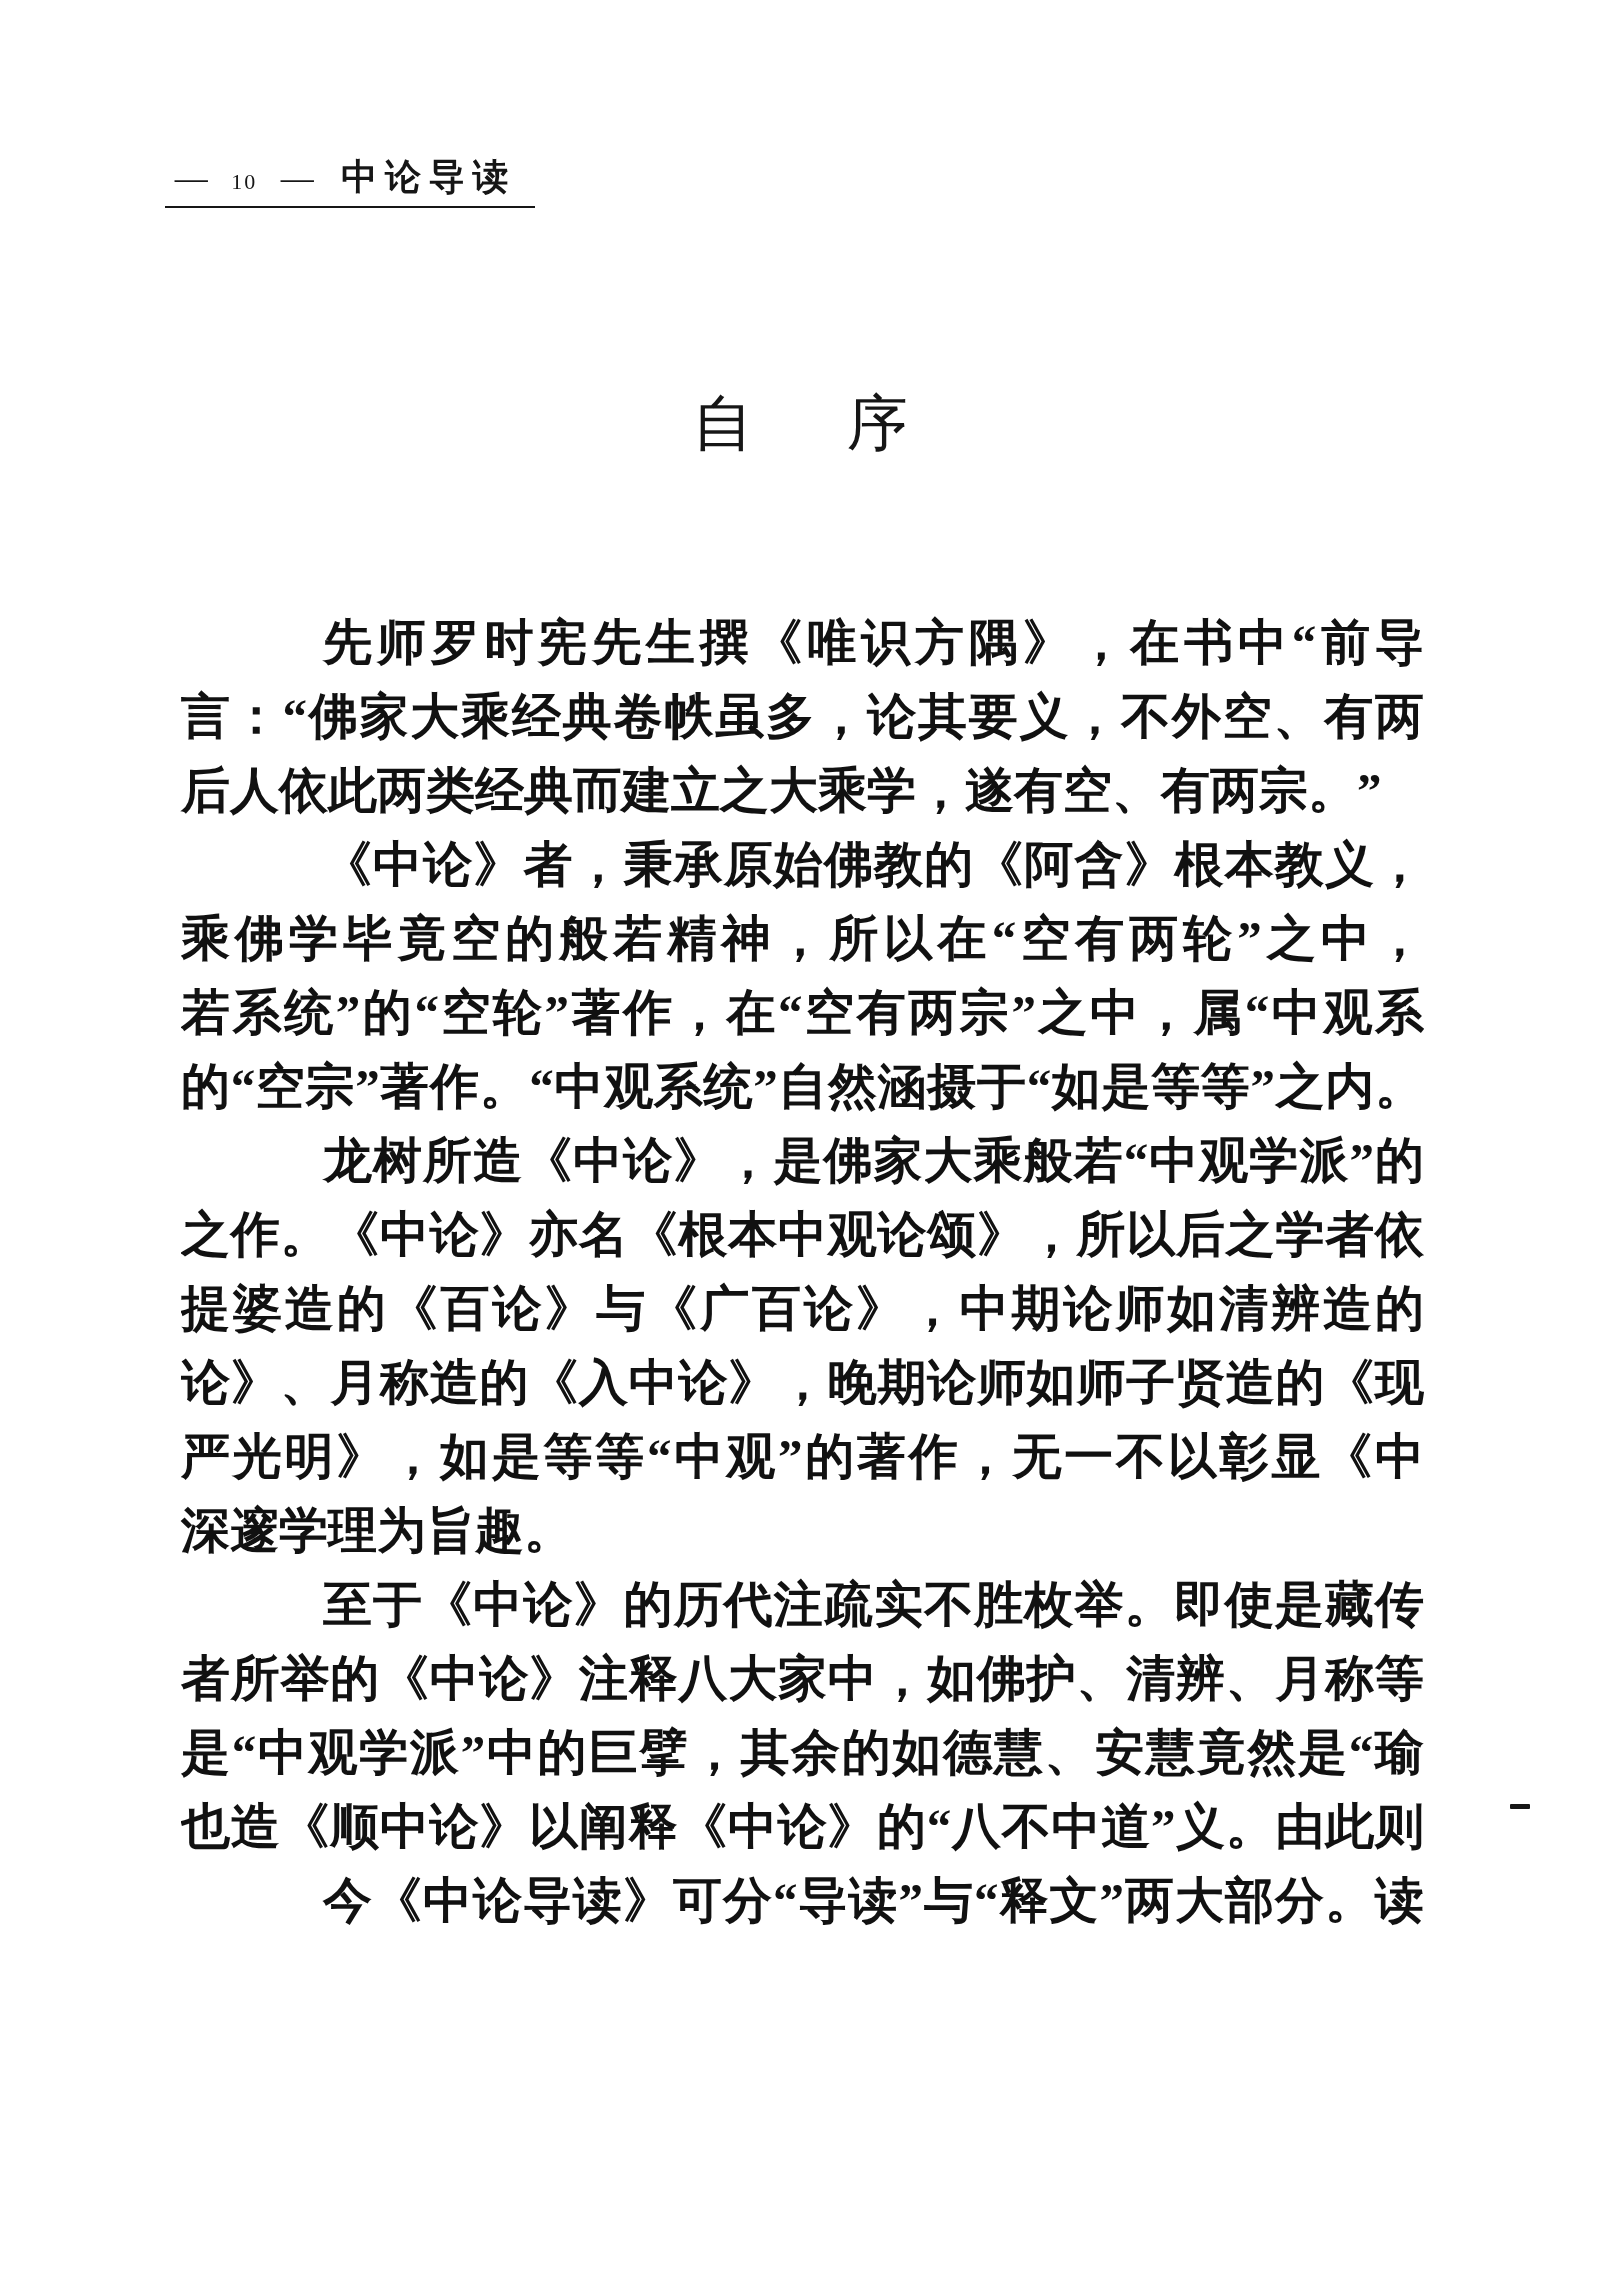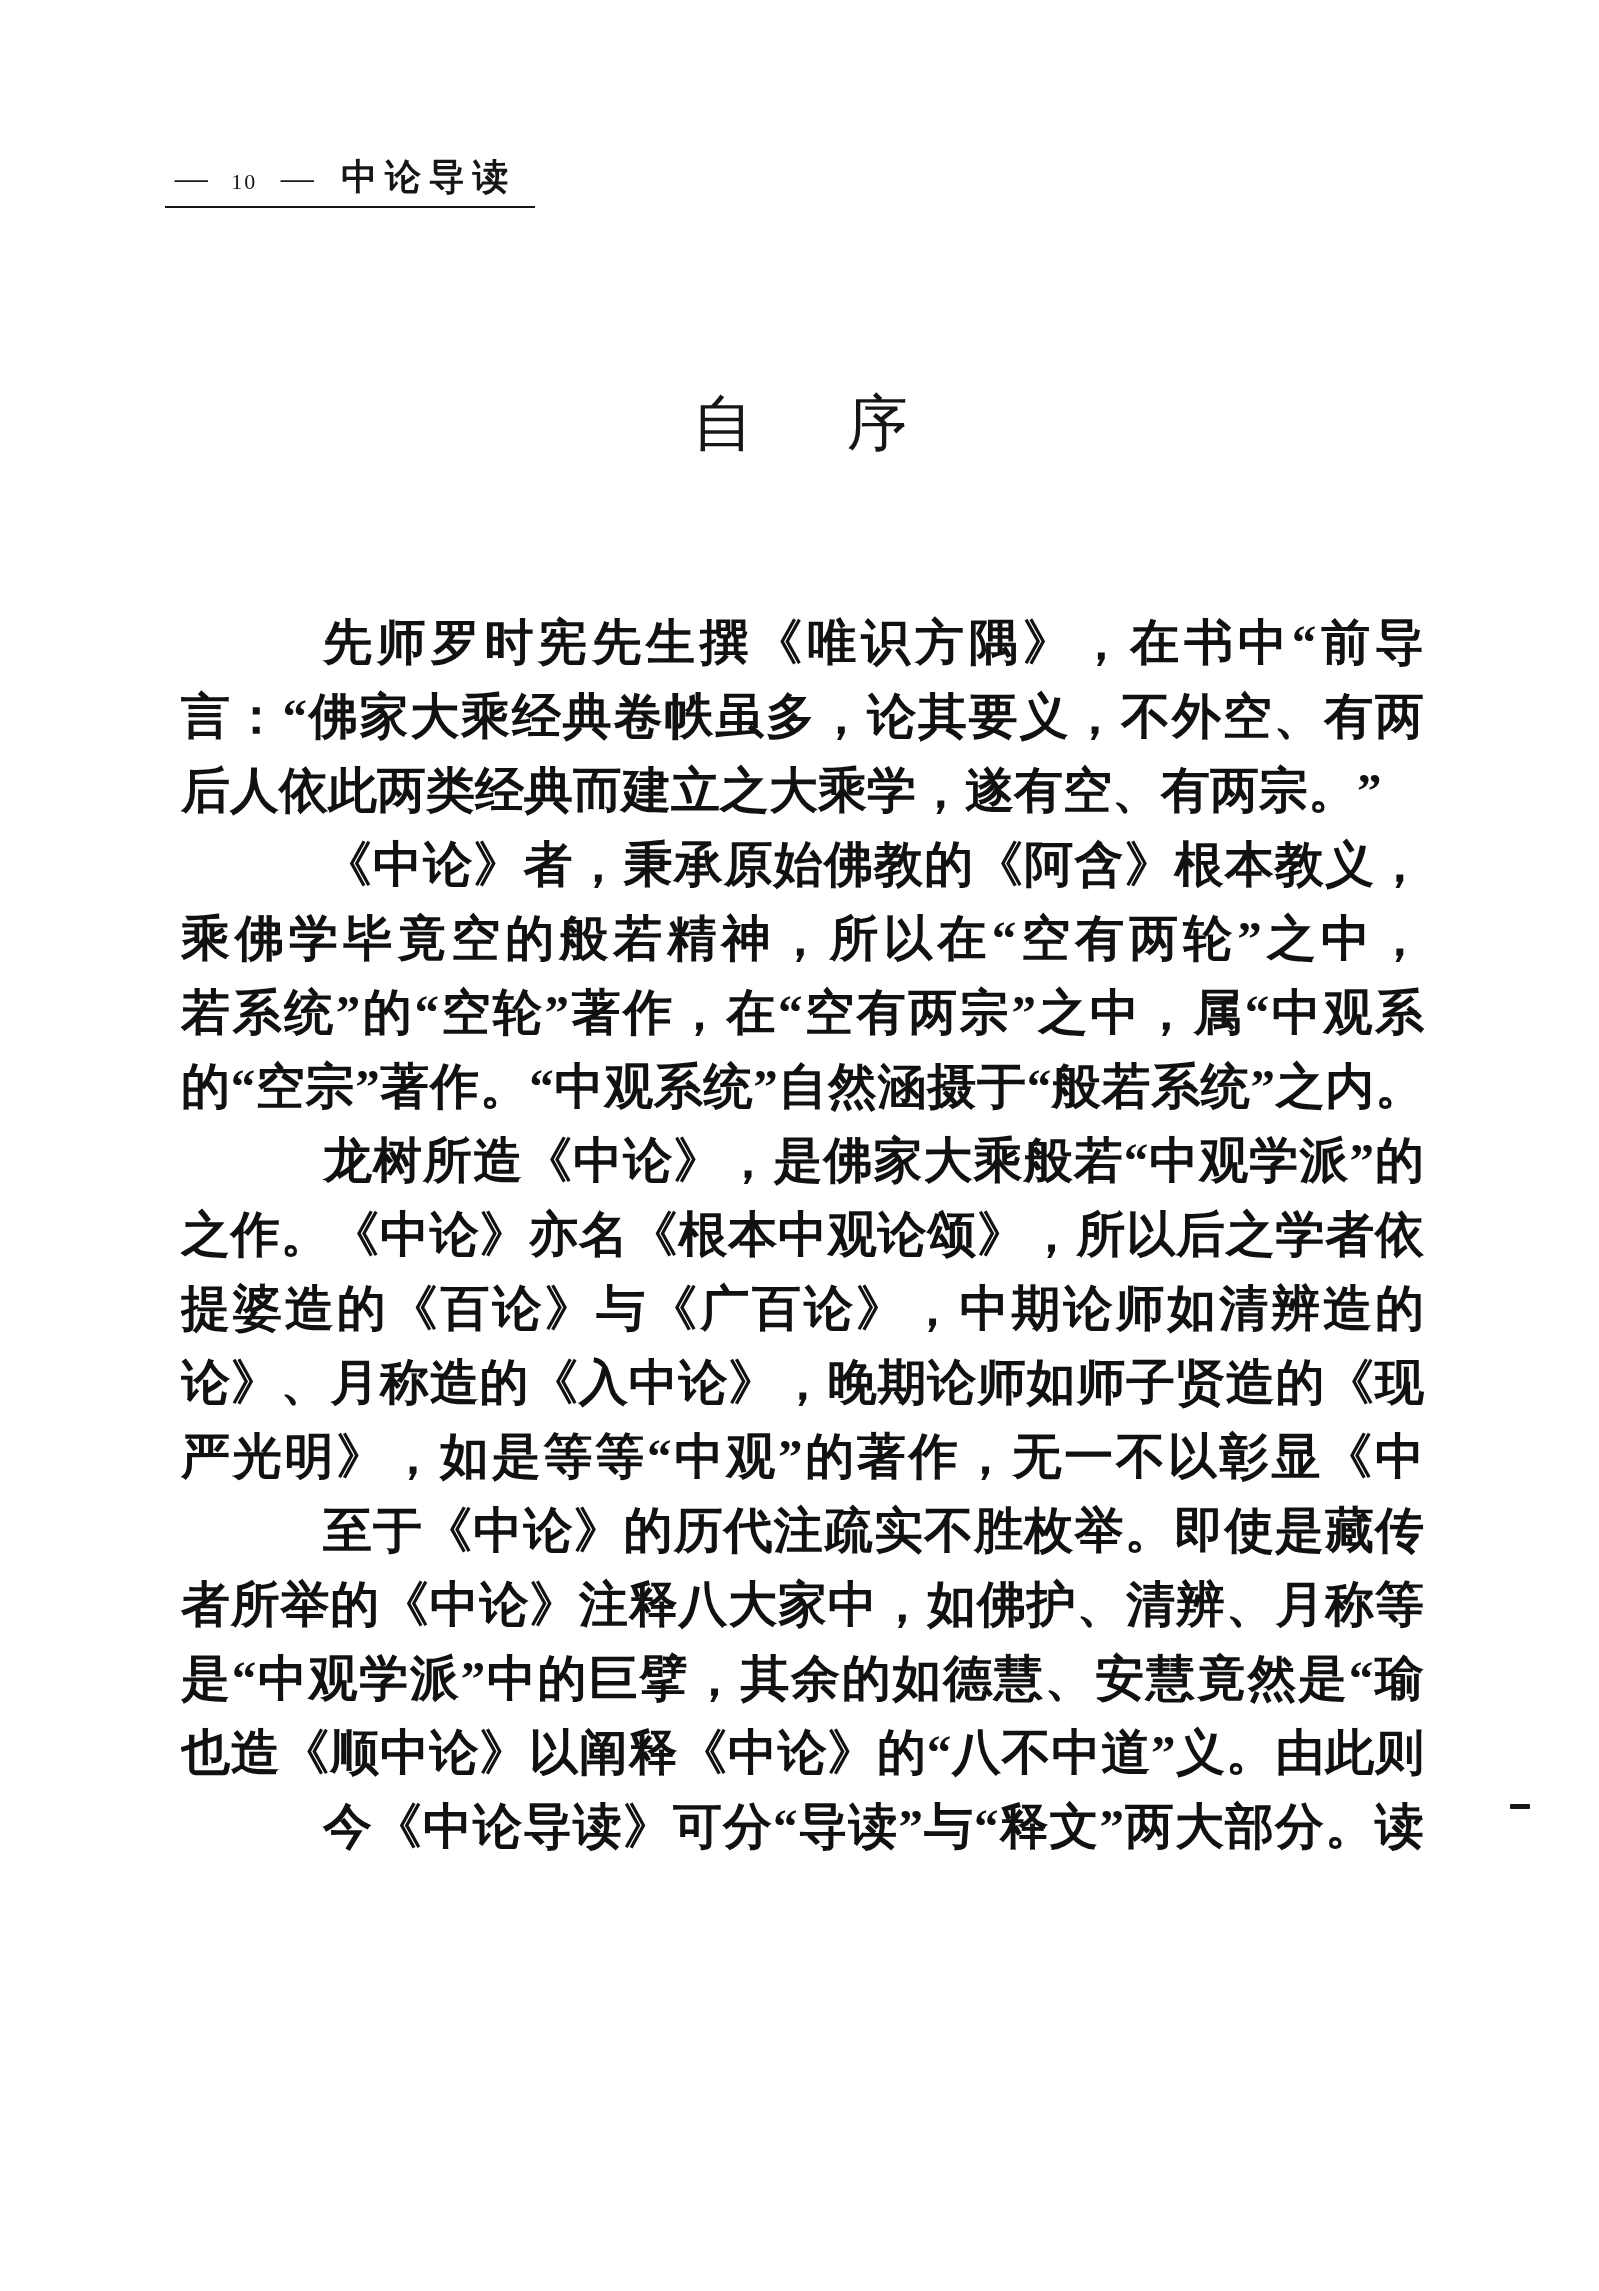--- a/index.html
+++ b/index.html
@@ -119,26 +119,27 @@
     <span class="tchar">序</span>
   </div>
 
   <div class="body-text">
       <div class="line justify indent">先师罗时宪先生撰《唯识方隅》，在书中“前导分”有</div>
       <div class="line justify">言：“佛家大乘经典卷帙虽多，论其要义，不外空、有两轮。</div>
       <div class="line">后人依此两类经典而建立之大乘学，遂有空、有两宗。”</div>
       <div class="line justify indent">《中论》者，秉承原始佛教的《阿含》根本教义，发明大</div>
       <div class="line justify">乘佛学毕竟空的般若精神，所以在“空有两轮”之中，属“般</div>
       <div class="line justify">若系统”的“空轮”著作，在“空有两宗”之中，属“中观系统”</div>
-      <div class="line justify">的“空宗”著作。“中观系统”自然涵摄于“般若系统”之内。</div>
+      <div class="line justify">的“空宗”著作。“中观系统”自然涵摄于“如是等等”之内。</div>
       <div class="line justify indent">龙树所造《中论》，是佛家大乘般若“中观学派”的开宗</div>
       <div class="line justify">之作。《中论》亦名《根本中观论颂》，所以后之学者依《中</div>
       <div class="line justify">提婆造的《百论》与《广百论》，中期论师如清辨造的《掌珍</div>
       <div class="line justify">论》、月称造的《入中论》，晚期论师如师子贤造的《现观庄</div>
       <div class="line justify">严光明》，如是等等“中观”的著作，无一不以彰显《中观》的</div>
+      <div class="line">深邃学理为旨趣。</div>
       <div class="line justify indent">至于《中论》的历代注疏实不胜枚举。即使是藏传学</div>
       <div class="line justify">者所举的《中论》注释八大家中，如佛护、清辨、月称等固然</div>
       <div class="line justify">是“中观学派”中的巨擘，其余的如德慧、安慧竟然是“瑜伽</div>
       <div class="line justify">也造《顺中论》以阐释《中论》的“八不中道”义。由此则《中</div>
       <div class="line justify indent">今《中论导读》可分“导读”与“释文”两大部分。读者</div>
     </div>
 
   <div class="scan-artifact"></div>
 
 </div>

